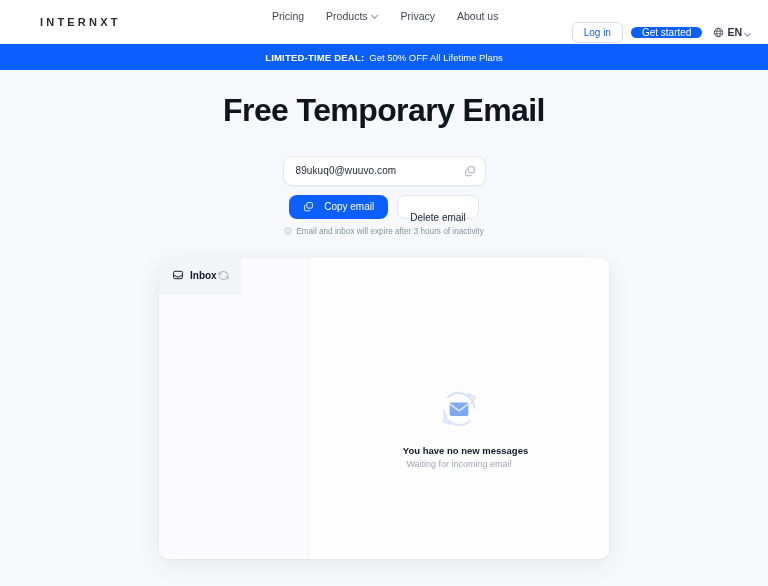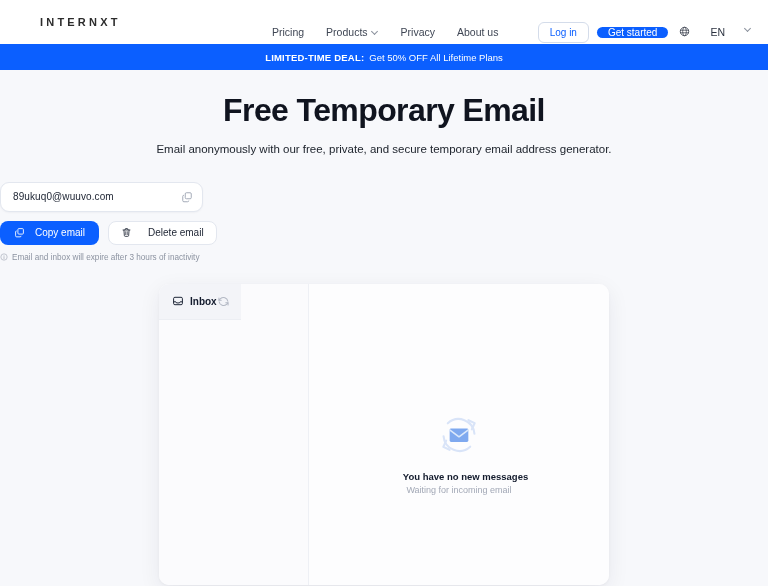--- a/index.html
+++ b/index.html
@@ -26,21 +26,21 @@
   }
   .brand {
     font-size: 11px;
     font-weight: 700;
     letter-spacing: 3.2px;
     color: #2c2c2c;
   }
   .nav-links {
     position: absolute;
     left: 272px;
-    top: 16px;
+    top: 0;
     height: 32px;
     display: flex;
     align-items: center;
     gap: 22px;
   }
   .nav-link {
     font-size: 10.5px;
     color: #3f4654;
     display: flex;
     align-items: center;
@@ -89,26 +89,27 @@
     background: #0b5fff;
     border: none;
     border-radius: 6px;
     padding: 0 11px;
     cursor: pointer;
     font-weight: 500;
     line-height: 1.1;
   }
   .lang {
     display: flex;
-    align-items: flex-start;
-    gap: 20px;
+    align-items: flex-end;
+    gap: 3px;
     font-size: 10.5px;
     color: #2b3240;
     cursor: pointer;
     margin-left: 3px;
+    font-weight: bold;
   }
 
   
   .promo {
     height: 26px;
     background: #0b5fff;
     display: flex;
     align-items: center;
     justify-content: center;
     gap: 5px;
@@ -134,20 +135,21 @@
     margin-top: 14px;
     font-size: 11.5px;
     color: #20262f;
   }
 
   
   .email-area {
     margin-top: 27px;
     display: flex;
     flex-direction: column;
+    align-items: center;
   }
   .email-field {
     width: 203px;
     height: 30px;
     background: #ffffff;
     border: 1px solid #e3e7ef;
     border-radius: 9px;
     display: flex;
     align-items: center;
     padding: 0 9px 0 12px;
@@ -189,20 +191,21 @@
     border-radius: 8px;
     height: 24px;
     padding: 0 12px;
     font-size: 10px;
     font-weight: 500;
     display: flex;
     align-items: center;
     gap: 16px;
     cursor: pointer;
     font-family: "Liberation Sans", sans-serif;
+    flex-direction: column;
   }
   .expiry {
     margin-top: 8px;
     font-size: 8.2px;
     color: #8c93a1;
     display: flex;
     align-items: center;
     gap: 4px;
   }
 
@@ -310,21 +313,20 @@
   </div>
 </div>
 
 <div class="promo">
   <span class="promo-strong">LIMITED-TIME DEAL:</span>
   <span class="promo-text">Get 50% OFF All Lifetime Plans</span>
 </div>
 
 <div class="hero">
   <h1 class="hero-title">Free Temporary Email</h1>
-  <p class="hero-sub">Email anonymously with our free, private, and secure temporary email address generator.</p>
 </div>
 
 <div class="email-area">
 
   <div class="email-field">
     <span class="email-value">89ukuq0@wuuvo.com</span>
     <span class="copy-mini">
       <svg width="12" height="12" viewBox="0 0 24 24" fill="none">
         <rect x="8.5" y="3.5" width="12" height="12" rx="2.2" stroke="#9aa1b0" stroke-width="1.8"></rect>
         <path d="M15.5 19.2a2.3 2.3 0 0 1-2.3 2.3H5.8a2.3 2.3 0 0 1-2.3-2.3v-8.4a2.3 2.3 0 0 1 2.3-2.3" stroke="#9aa1b0" stroke-width="1.8"></path>

